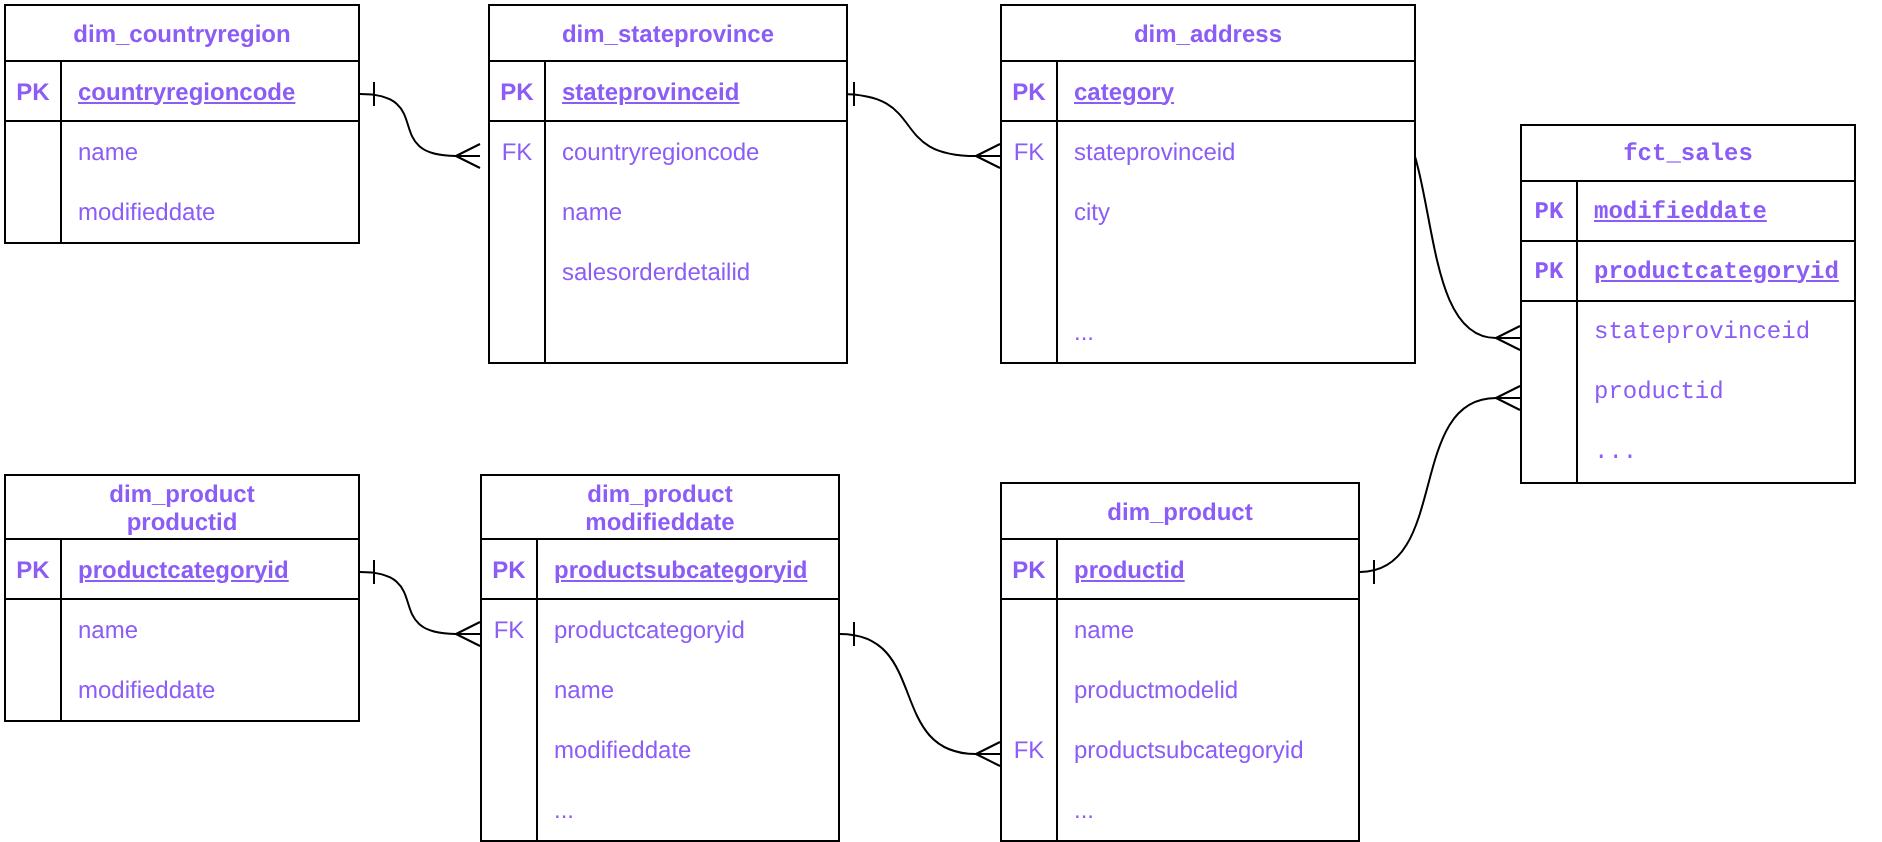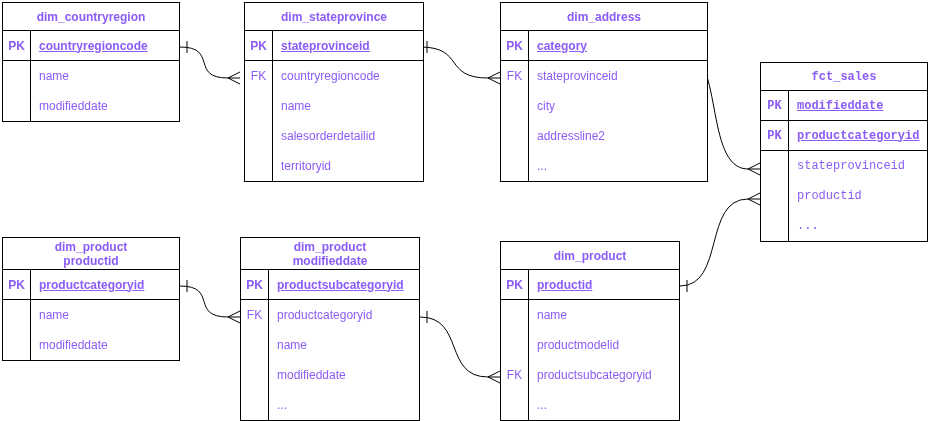--- a/index.html
+++ b/index.html
@@ -99,42 +99,40 @@
       <div class="er-row">
         <div class="kcol"></div>
         <div class="fcell">name</div>
       </div>
       <div class="er-row">
         <div class="kcol"></div>
         <div class="fcell">salesorderdetailid</div>
       </div>
       <div class="er-row">
         <div class="kcol"></div>
-        <div class="fcell">territoryid</div>
       </div>
     </div>
     <div class="er-table" style="left: 500px; top: 2px; width: 208px;">
       <div class="er-title">
         <div>dim_address</div>
       </div>
       <div class="er-row keyed">
         <div class="kcol pk">PK</div>
         <div class="fcell pk">category</div>
       </div>
       <div class="er-row">
         <div class="kcol">FK</div>
         <div class="fcell">stateprovinceid</div>
       </div>
       <div class="er-row">
         <div class="kcol"></div>
         <div class="fcell">city</div>
       </div>
       <div class="er-row">
         <div class="kcol"></div>
-        <div class="fcell">addressline2</div>
       </div>
       <div class="er-row">
         <div class="kcol"></div>
         <div class="fcell">...</div>
       </div>
     </div>
     <div class="er-table" style="left: 760px; top: 62px; width: 168px; font-family: Liberation Mono, monospace;">
       <div class="er-title">
         <div>fct_sales</div>
       </div>

